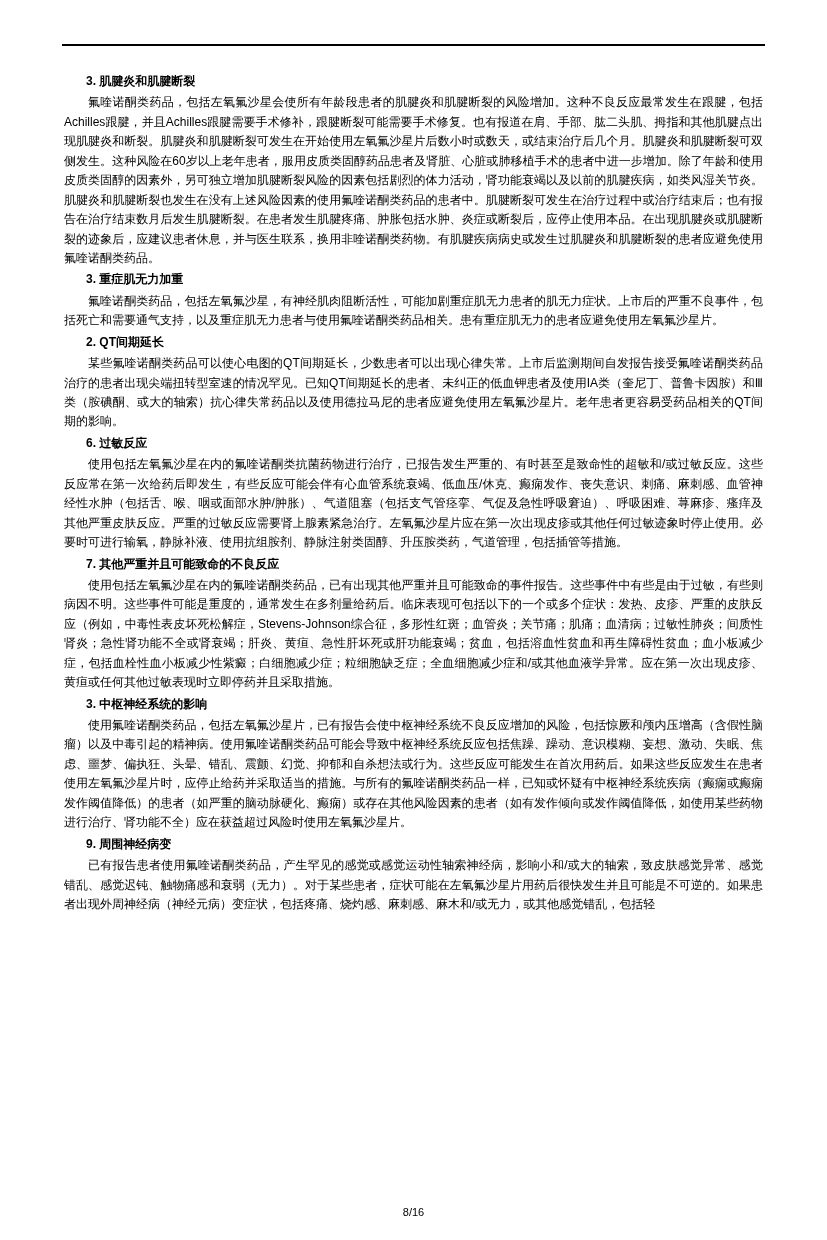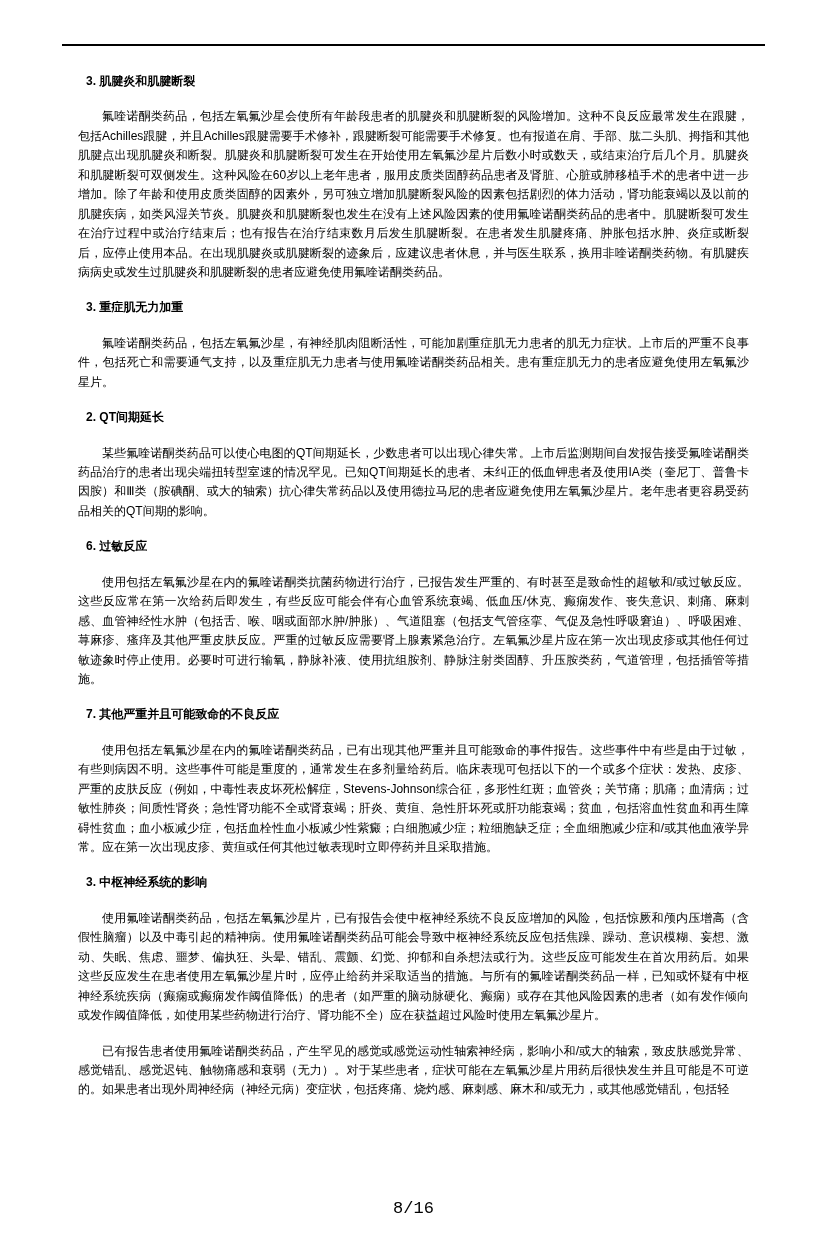--- a/index.html
+++ b/index.html
@@ -32,31 +32,30 @@
     text-justify: inter-ideograph;
   }
   .sec-head {
     font-weight: bold;
     text-indent: 2em;
     margin: 0;
     line-height: 1.62;
   }
   .para {
     text-indent: 2em;
-    margin: 16px;
+    margin: 2px;
     line-height: 1.62;
   }
   .footer {
     position: absolute;
     left: 0;
     right: 0;
     bottom: 22px;
     text-align: center;
-    font-size: 17px;
-    font-family: Liberation Mono, monospace;
+    font-size: 11px;
   }
 </style>
 </head>
 <body>
 
 <div class="page">
   <div class="top-rule"></div>
 
   <div class="content">
 
@@ -71,18 +70,19 @@
 
     <p class="sec-head">6. 过敏反应</p>
     <p class="para">使用包括左氧氟沙星在内的氟喹诺酮类抗菌药物进行治疗，已报告发生严重的、有时甚至是致命性的超敏和/或过敏反应。这些反应常在第一次给药后即发生，有些反应可能会伴有心血管系统衰竭、低血压/休克、癫痫发作、丧失意识、刺痛、麻刺感、血管神经性水肿（包括舌、喉、咽或面部水肿/肿胀）、气道阻塞（包括支气管痉挛、气促及急性呼吸窘迫）、呼吸困难、荨麻疹、瘙痒及其他严重皮肤反应。严重的过敏反应需要肾上腺素紧急治疗。左氧氟沙星片应在第一次出现皮疹或其他任何过敏迹象时停止使用。必要时可进行输氧，静脉补液、使用抗组胺剂、静脉注射类固醇、升压胺类药，气道管理，包括插管等措施。</p>
 
     <p class="sec-head">7. 其他严重并且可能致命的不良反应</p>
     <p class="para">使用包括左氧氟沙星在内的氟喹诺酮类药品，已有出现其他严重并且可能致命的事件报告。这些事件中有些是由于过敏，有些则病因不明。这些事件可能是重度的，通常发生在多剂量给药后。临床表现可包括以下的一个或多个症状：发热、皮疹、严重的皮肤反应（例如，中毒性表皮坏死松解症，Stevens-Johnson综合征，多形性红斑；血管炎；关节痛；肌痛；血清病；过敏性肺炎；间质性肾炎；急性肾功能不全或肾衰竭；肝炎、黄疸、急性肝坏死或肝功能衰竭；贫血，包括溶血性贫血和再生障碍性贫血；血小板减少症，包括血栓性血小板减少性紫癜；白细胞减少症；粒细胞缺乏症；全血细胞减少症和/或其他血液学异常。应在第一次出现皮疹、黄疸或任何其他过敏表现时立即停药并且采取措施。</p>
 
     <p class="sec-head">3. 中枢神经系统的影响</p>
     <p class="para">使用氟喹诺酮类药品，包括左氧氟沙星片，已有报告会使中枢神经系统不良反应增加的风险，包括惊厥和颅内压增高（含假性脑瘤）以及中毒引起的精神病。使用氟喹诺酮类药品可能会导致中枢神经系统反应包括焦躁、躁动、意识模糊、妄想、激动、失眠、焦虑、噩梦、偏执狂、头晕、错乱、震颤、幻觉、抑郁和自杀想法或行为。这些反应可能发生在首次用药后。如果这些反应发生在患者使用左氧氟沙星片时，应停止给药并采取适当的措施。与所有的氟喹诺酮类药品一样，已知或怀疑有中枢神经系统疾病（癫痫或癫痫发作阈值降低）的患者（如严重的脑动脉硬化、癫痫）或存在其他风险因素的患者（如有发作倾向或发作阈值降低，如使用某些药物进行治疗、肾功能不全）应在获益超过风险时使用左氧氟沙星片。</p>
 
+    <p class="sec-head">9. 周围神经病变</p>
     <p class="para">已有报告患者使用氟喹诺酮类药品，产生罕见的感觉或感觉运动性轴索神经病，影响小和/或大的轴索，致皮肤感觉异常、感觉错乱、感觉迟钝、触物痛感和衰弱（无力）。对于某些患者，症状可能在左氧氟沙星片用药后很快发生并且可能是不可逆的。如果患者出现外周神经病（神经元病）变症状，包括疼痛、烧灼感、麻刺感、麻木和/或无力，或其他感觉错乱，包括轻</p>
 
   </div>
 
   <div class="footer">8/16</div>
 </div>
 
 </body></html>

